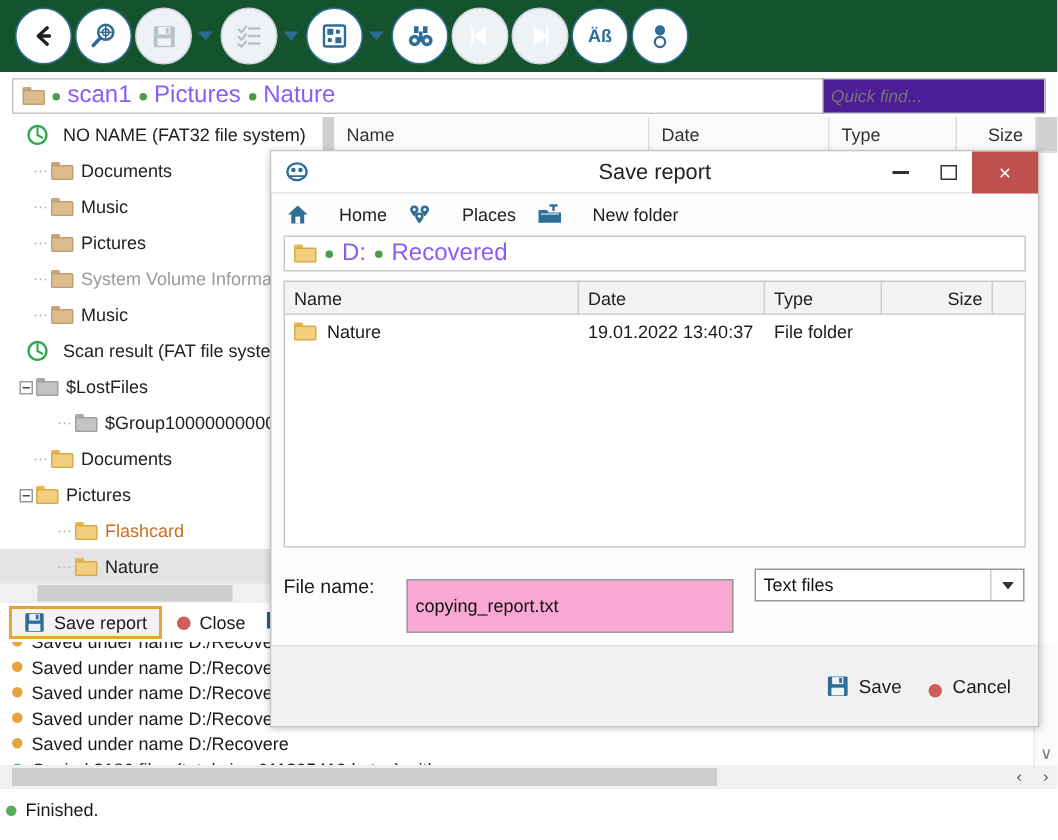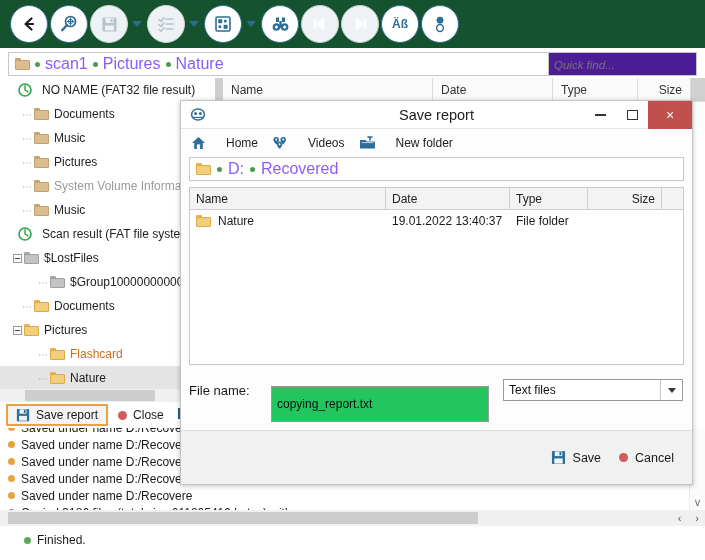--- a/index.html
+++ b/index.html
@@ -132,21 +132,21 @@
   .logscrollv {
     position:absolute; right:0; top:26px; width:16px; height:82px; background:#fbfbfb;
     border-left:1px solid #ececec; display:flex; align-items:flex-end; justify-content:center;
   }
   .logscrollv .arw { color:#7a7a7a; font-size:11px; padding-bottom:1px; }
 
   .loghs { position:absolute; left:0; top:108px; width:705px; height:16px; background:#f0f0f0; display:flex; align-items:center; }
   .loghs .thumb { position:absolute; left:8px; top:2px; width:470px; height:12px; background:#cdcdcd; }
   .loghs .arws { position:absolute; right:6px; top:0; height:16px; display:flex; align-items:center; gap:14px; color:#555; font-size:11px; }
 
-  .finished { position:absolute; left:0; top:128px; width:705px; height:20px; display:flex; align-items:center; padding-left:24px; }
+  .finished { position:absolute; left:0; top:128px; width:705px; height:20px; display:flex; align-items:center; padding-left:4px; }
 
   
   .dialog {
     position:absolute; left:180px; top:100px; width:513px; height:385px;
     background:#fdfdfd; border:1px solid #c4c4c4;
     box-shadow:0 1px 5px rgba(0,0,0,0.25);
   }
   .dlg-title {
     height:28px; background:#ffffff; display:flex; align-items:center;
     position:relative; border-bottom:1px solid #e6e6e6;
@@ -181,42 +181,42 @@
     background:#f3f3f3; display:flex; align-items:center; padding:0 6px;
     font-size:12px; color:#222;
   }
   .dl-head .cell.right { justify-content:flex-end; }
   .dl-row { height:22px; display:flex; align-items:center; }
   .dl-row .c { display:flex; align-items:center; padding:0 6px; font-size:12px; color:#1a1a1a; }
 
   .dlg-fname { display:flex; align-items:center; padding:0 8px; height:34px; gap:0; }
   .dlg-fname .lab { width:82px; font-size:13px; color:#1a1a1a; }
   .dlg-fname .inp {
-    width:218px; height:22px; border:1px solid #9a9a9a; background:#22c55e;
+    width:218px; height:22px; border:1px solid #9a9a9a; background:#f9a8d4;
     display:flex; align-items:center; padding:17px 5px; font-size:12px; color:#111;margin-top:28px;
   }
   .dlg-fname .sel {
     margin-left:14px; width:180px; height:22px; border:1px solid #9a9a9a; background:#fff;
     display:flex; align-items:center; font-size:12px; color:#111;
   }
   .dlg-fname .sel .txt { flex:1; padding-left:5px; }
   .dlg-fname .sel .arrowbox {
     width:22px; height:20px; border-left:1px solid #c9c9c9;
     display:flex; align-items:center; justify-content:center;
   }
   .dlg-fname .sel .arrowbox i {
     width:0;height:0;border-left:4px solid transparent;border-right:4px solid transparent;border-top:5px solid #333;
   }
 
   .dlg-footer {
     position:absolute; left:0; right:0; bottom:0; height:54px;
     background:#f1f1f1; border-top:1px solid #dedede;
     display:flex; align-items:center; justify-content:flex-end; gap:18px; padding-right:18px;
   }
-  .dlgbtn { display:flex; align-items:center; gap:7px; font-size:12.5px; color:#1a1a1a; }
+  .dlgbtn { display:flex; align-items:flex-end; gap:7px; font-size:12.5px; color:#1a1a1a; }
 </style>
 </head>
 <body>
 
 <div id="app">
 
   <div class="toolbar">
 
     <div class="tbtn">
       <svg width="18" height="18" viewBox="0 0 18 18">
@@ -331,21 +331,21 @@
   <div class="treepane">
 
     <div class="tree-row indent1">
       <span class="expander"></span>
       <span class="drive-ico">
         <svg width="14" height="14" viewBox="0 0 14 14">
           <circle cx="7" cy="7" r="6" fill="none" stroke="#2aa84a" stroke-width="1.6"></circle>
           <path d="M7 7 L7 2.6 M7 7 L10.1 8.8" stroke="#2aa84a" stroke-width="1.4" stroke-linecap="round"></path>
         </svg>
       </span>
-      <span class="tlabel">NO NAME (FAT32 file result)</span>
+      <span class="tlabel">NO NAME (FAT32 file system)</span>
     </div>
 
     <div class="tree-row indent2">
       <span class="dashes">⋯</span>
       <span class="folder-ico">
           <span class="tab"></span>
           <span class="body"></span>
         </span>
       <span class="tlabel">Documents</span>
     </div>
@@ -567,21 +567,21 @@
       </span>
       <span class="dlgtool">
         <svg width="16" height="14" viewBox="0 0 16 14">
           <path d="M4.2 1 C6.1 1 7 2.3 7 3.7 C7 5.4 4.2 8.4 4.2 8.4 C4.2 8.4 1.4 5.4 1.4 3.7 C1.4 2.3 2.3 1 4.2 1 Z" fill="#2e6d96"></path>
           <circle cx="4.2" cy="3.6" r="1" fill="#fff"></circle>
           <path d="M11.2 1 C13.1 1 14 2.3 14 3.7 C14 5.4 11.2 8.4 11.2 8.4 C11.2 8.4 8.4 5.4 8.4 3.7 C8.4 2.3 9.3 1 11.2 1 Z" fill="#2e6d96"></path>
           <circle cx="11.2" cy="3.6" r="1" fill="#fff"></circle>
           <path d="M7.6 5.6 C9.5 5.6 10.4 6.9 10.4 8.3 C10.4 10 7.6 13 7.6 13 C7.6 13 4.8 10 4.8 8.3 C4.8 6.9 5.7 5.6 7.6 5.6 Z" fill="#2e6d96"></path>
           <circle cx="7.6" cy="8.2" r="1" fill="#fff"></circle>
         </svg>
-        <span class="lbl">Videos</span>
+        <span class="lbl">Places</span>
       </span>
       <span class="dlgtool">
         <svg width="17" height="14" viewBox="0 0 17 14">
           <path d="M1 4 L6.5 4 L7.8 5.6 L16 5.6 L16 12.5 L1 12.5 Z" fill="#2e6d96"></path>
           <path d="M9 1 L13 1 M11 1 L11 4" stroke="#2e6d96" stroke-width="1.6" stroke-linecap="round"></path>
           <path d="M2.6 6.6 L14.6 6.6" stroke="#bcd4e4" stroke-width="1"></path>
         </svg>
         <span class="lbl">New folder</span>
       </span>
     </div>

